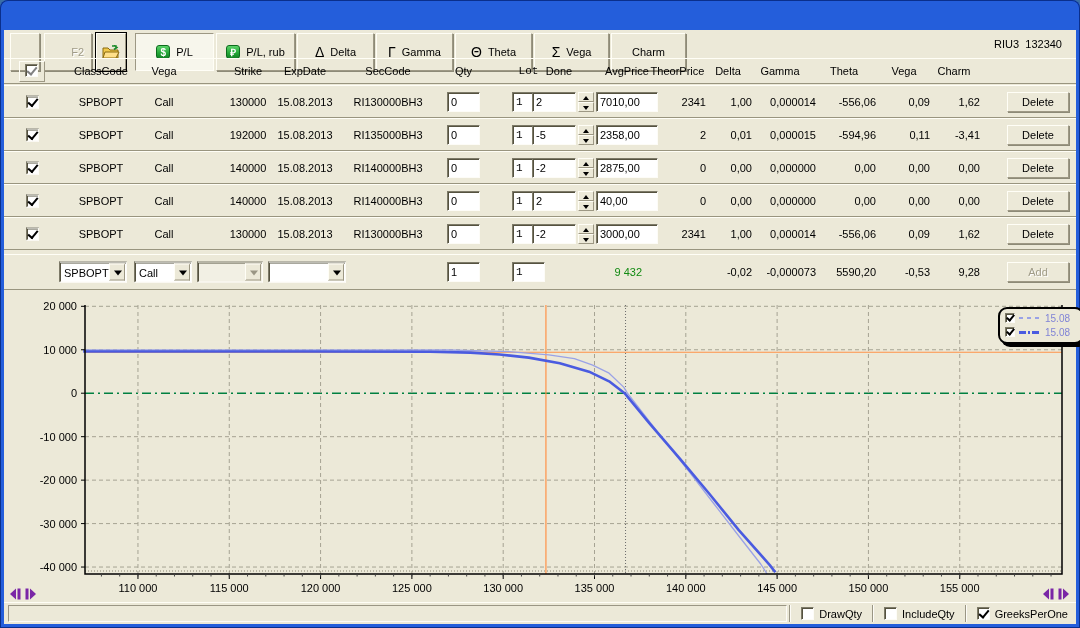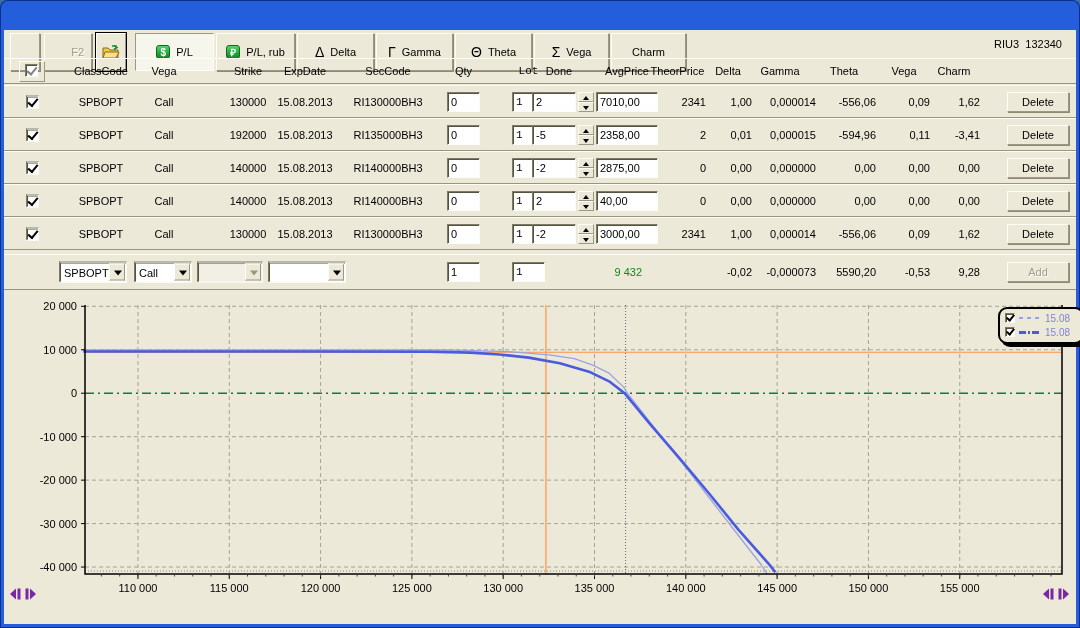--- a/index.html
+++ b/index.html
@@ -515,15 +515,33 @@
             <path d="M8,0.5 L2,6 L8,11.5 Z" fill="#7a26a6"></path>
             <rect x="9.5" y="0.5" width="3" height="11" fill="#7a26a6"></rect>
           </svg>
         <svg width="13" height="12">
             <rect x="0.5" y="0.5" width="3" height="11" fill="#7a26a6"></rect>
             <path d="M5,0.5 L11,6 L5,11.5 Z" fill="#7a26a6"></path>
           </svg>
       </div>
     </div>
 
+    <div class="statusbar">
+      <div class="status-box"></div>
+      <div class="sdiv"></div>
+      <div class="sgroup">
+        <span class="cb"></span>
+        <span>DrawQty</span>
+      </div>
+      <div class="sdiv"></div>
+      <div class="sgroup">
+        <span class="cb"></span>
+        <span>IncludeQty</span>
+      </div>
+      <div class="sdiv"></div>
+      <div class="sgroup">
+        <span class="cb checked"></span>
+        <span>GreeksPerOne</span>
+      </div>
+    </div>
 
   </div>
 </div>
 
 </body></html>

